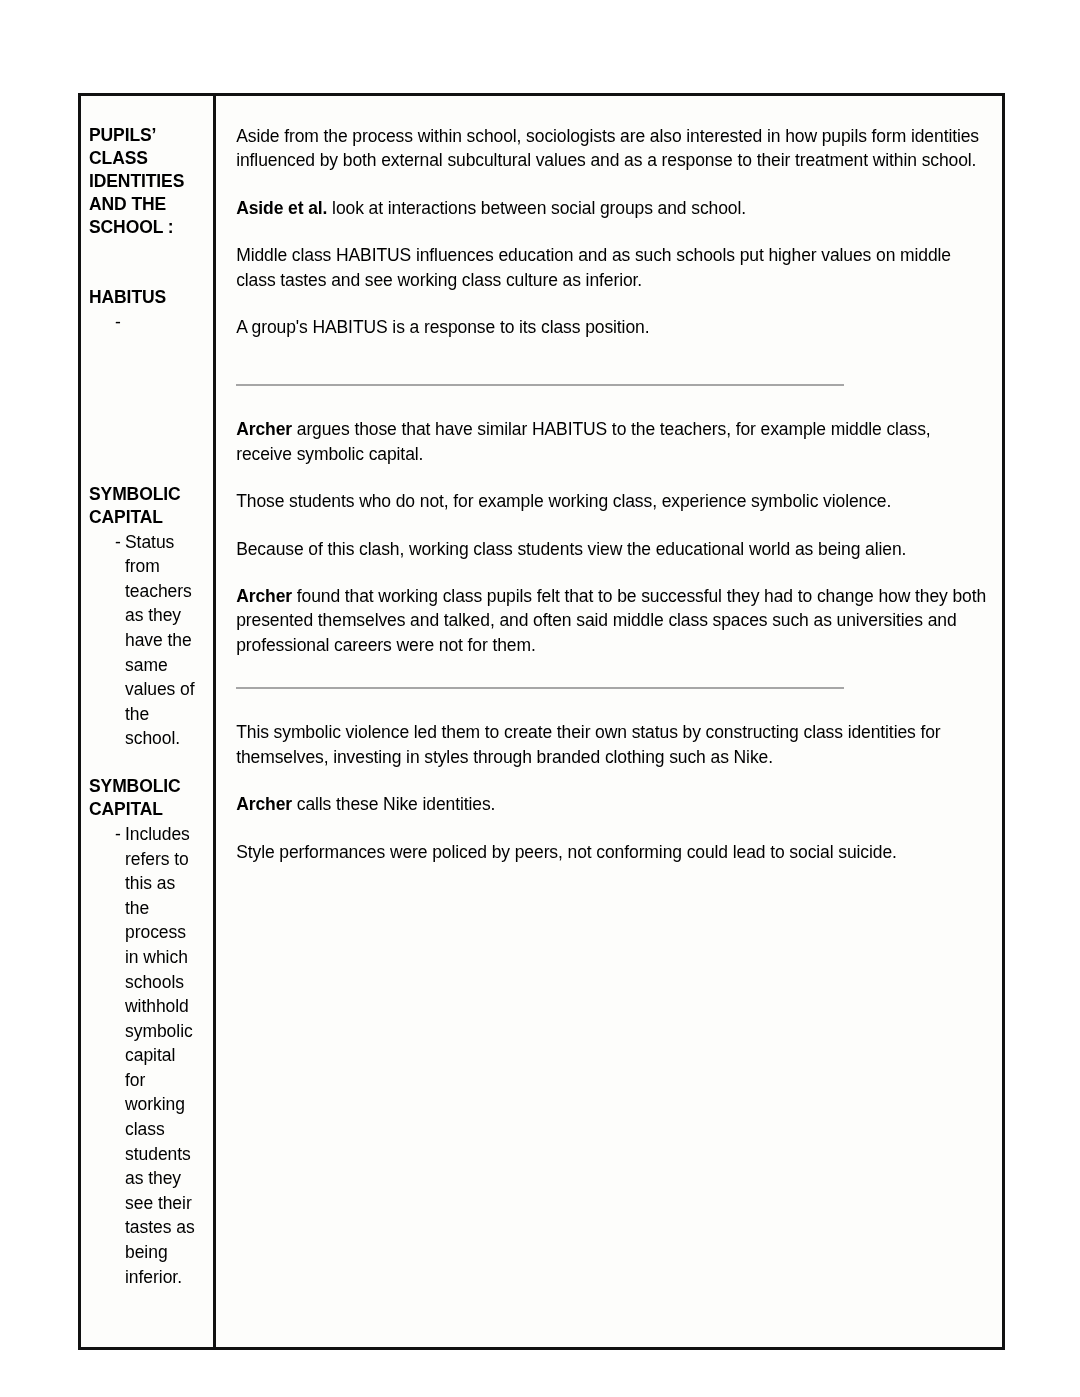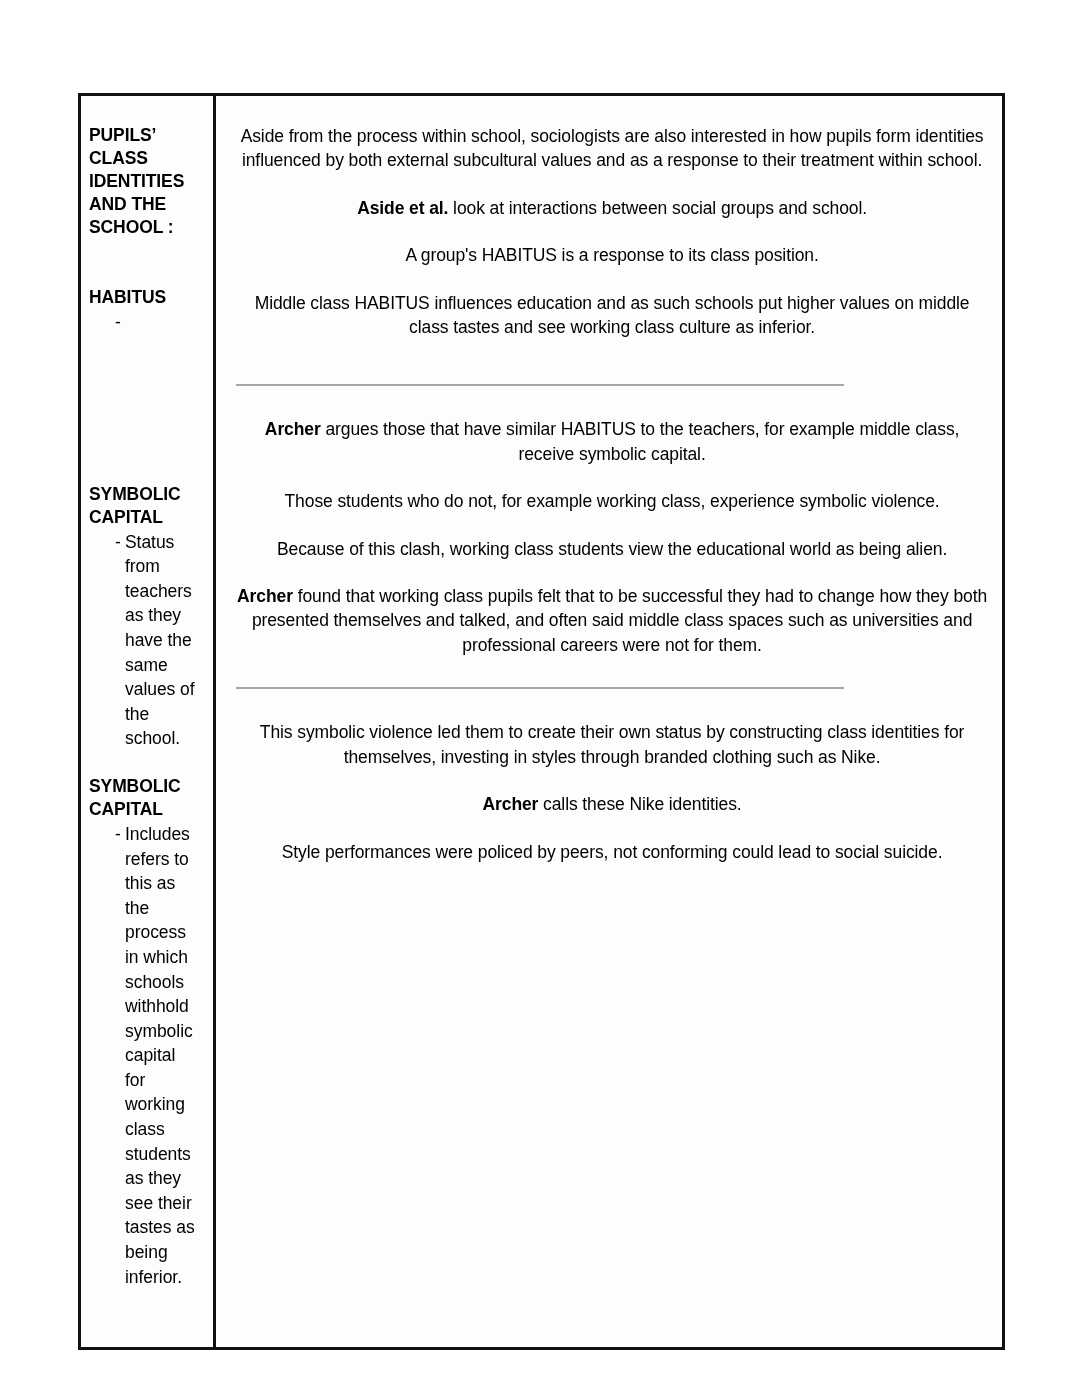--- a/index.html
+++ b/index.html
@@ -114,21 +114,21 @@
     height: 0;
     border: none;
     border-top: 2px solid #a6a6a6;
     margin: 0;
     width: 608px;
   }
 
   .block-sep-top { height: 31px; }
   .block-sep-bottom { height: 30px; }
 
-  .notes-block { margin: 0; text-align: center; }
+  .notes-block { margin: 0; }
 
   
   .pre-rule-space-1 { height: 45px; }
 </style>
 </head>
 <body>
 
 <div class="page">
 
   <div class="notes-table">
@@ -166,22 +166,22 @@
         </div>
       </div>
 
     </div>
 
     <div class="col-notes">
 
       <div class="notes-block">
           <p class="para">Aside from the process within school, sociologists are also interested in how pupils form identities influenced by both external subcultural values and as a response to their treatment within school.</p>
           <p class="para"><b>Aside et al.</b> look at interactions between social groups and school.</p>
+          <p class="para">Middle class HABITUS influences education and as such schools put higher values on middle class tastes and see working class culture as inferior.</p>
           <p class="para">A group's HABITUS is a response to its class position.</p>
-          <p class="para">Middle class HABITUS influences education and as such schools put higher values on middle class tastes and see working class culture as inferior.</p>
         </div>
 
       <div class="pre-rule-space-1"></div>
       <hr class="rule">
       <div class="block-sep-top"></div>
 
       <div class="notes-block">
           <p class="para"><b>Archer</b> argues those that have similar HABITUS to the teachers, for example middle class, receive symbolic capital.</p>
           <p class="para">Those students who do not, for example working class, experience symbolic violence.</p>
           <p class="para">Because of this clash, working class students view the educational world as being alien.</p>

